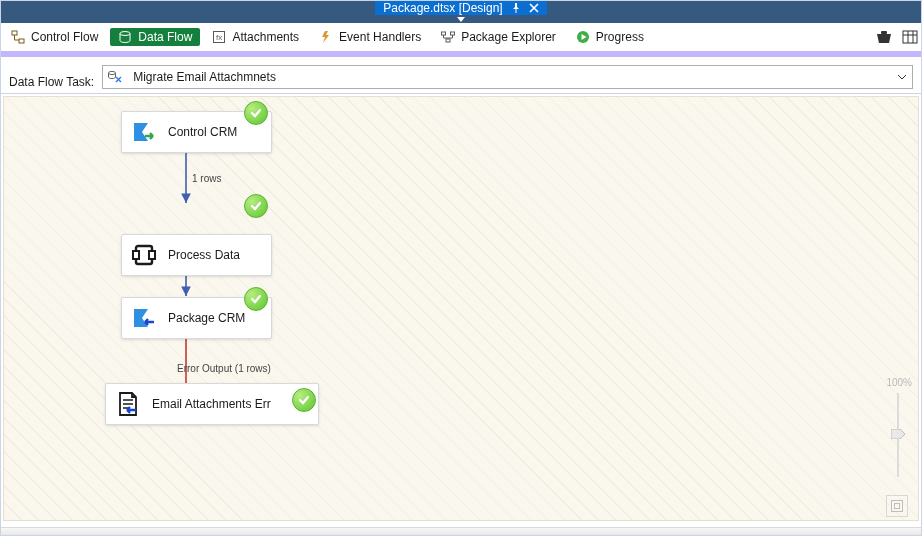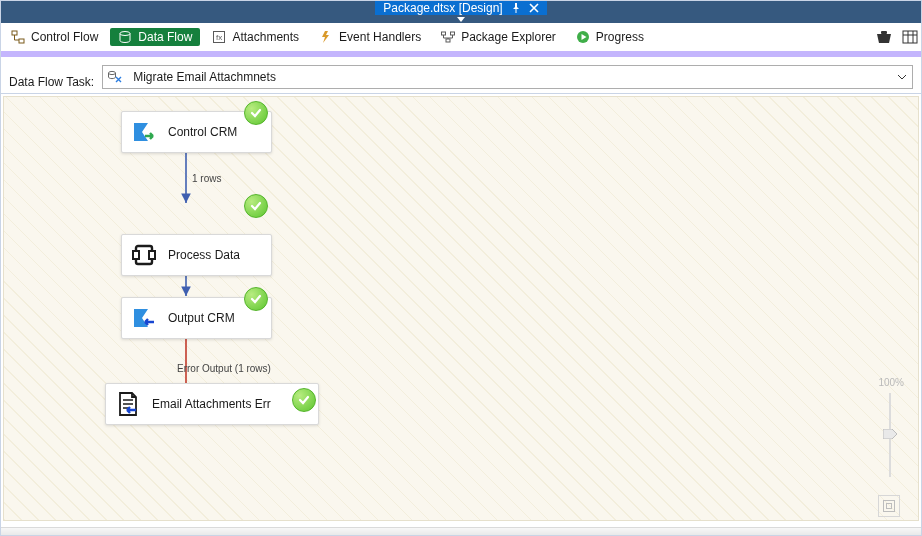--- a/index.html
+++ b/index.html
@@ -38,21 +38,21 @@
   .node .ic{width:28px;height:28px;display:flex;align-items:center;justify-content:center;flex-shrink:0;}
   .node .lbl{white-space:nowrap;}
   .status-check{
     position:absolute;width:22px;height:22px;border-radius:50%;
     background:radial-gradient(circle at 30% 30%,#b8ec80,#5cc52f);
     border:1px solid #55b52b;display:flex;align-items:center;justify-content:center;
   }
   .status-check svg{display:block;}
   .link-label{position:absolute;font-size:10px;color:#444;white-space:nowrap;}
   
-  .right-gutter{position:absolute;right:12px;top:0;bottom:0;width:32px;pointer-events:none;}
+  .right-gutter{position:absolute;right:4px;top:0;bottom:0;width:32px;pointer-events:none;}
   .zoom-lbl{position:absolute;right:2px;top:280px;font-size:10px;color:#b9b9b9;}
   .zoom-track{position:absolute;right:15px;top:296px;width:2px;height:84px;background:#dcdcdc;}
   .zoom-thumb{position:absolute;right:9px;top:332px;width:14px;height:10px;}
   .fit-box{position:absolute;right:6px;top:398px;width:20px;height:20px;border:1px solid #d7d7d7;display:flex;align-items:center;justify-content:center;}
   
   .bottom-bar{height:7px;background:linear-gradient(#f7f7f7,#e9e9e9);border-top:1px solid #dadada;}
   svg{display:block;}
 </style>
 </head>
 <body>
@@ -223,21 +223,21 @@
           </svg>
       </div>
 
       <div class="node" style="left:117px;top:200px;width:131px;">
         <span class="ic">
           <svg width="28" height="28" viewBox="0 0 28 28">
             <path d="M4 5 L18 5 L12 14 L18 23 L4 23 Z" fill="#2f8fe0"></path>
             <path d="M24 18 L15 18 M15 18 L18 15 M15 18 L18 21" stroke="#1746d1" stroke-width="2.4" fill="none"></path>
           </svg>
         </span>
-        <span class="lbl">Output CRM</span>
+        <span class="lbl">Package CRM</span>
       </div>
       <div class="status-check" style="left:240px;top:190px;">
         <svg width="14" height="14" viewBox="0 0 14 14">
             <path d="M3 7l3 3 5-6" stroke="#fff" stroke-width="2.2" fill="none" stroke-linecap="round"></path>
           </svg>
       </div>
 
       <div class="node" style="left:101px;top:286px;width:194px;">
         <span class="ic">
           <svg width="28" height="28" viewBox="0 0 28 28">

